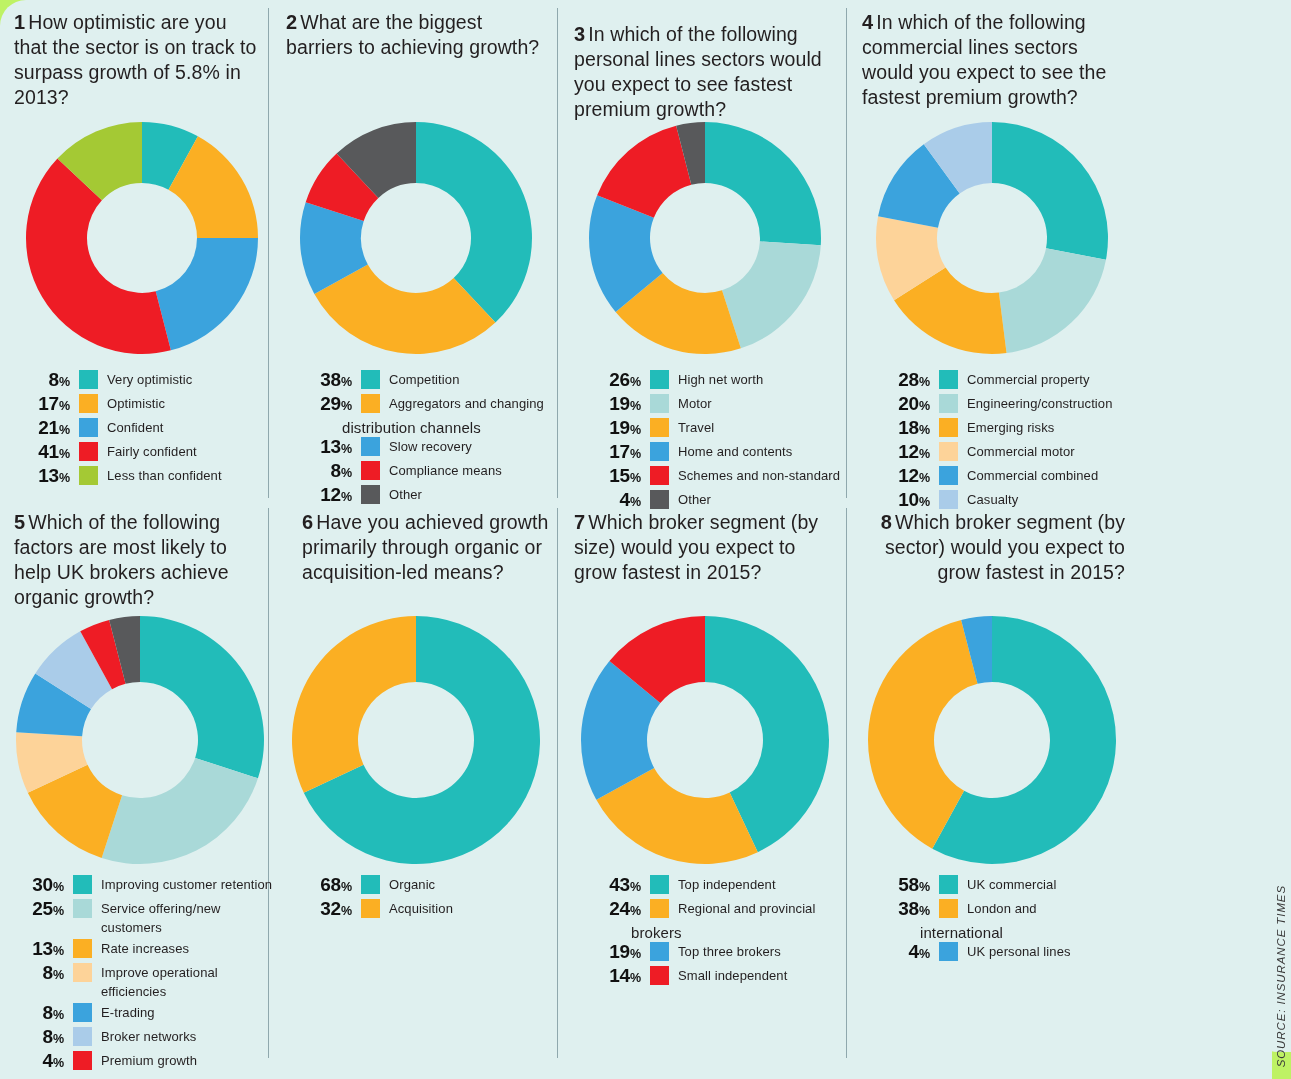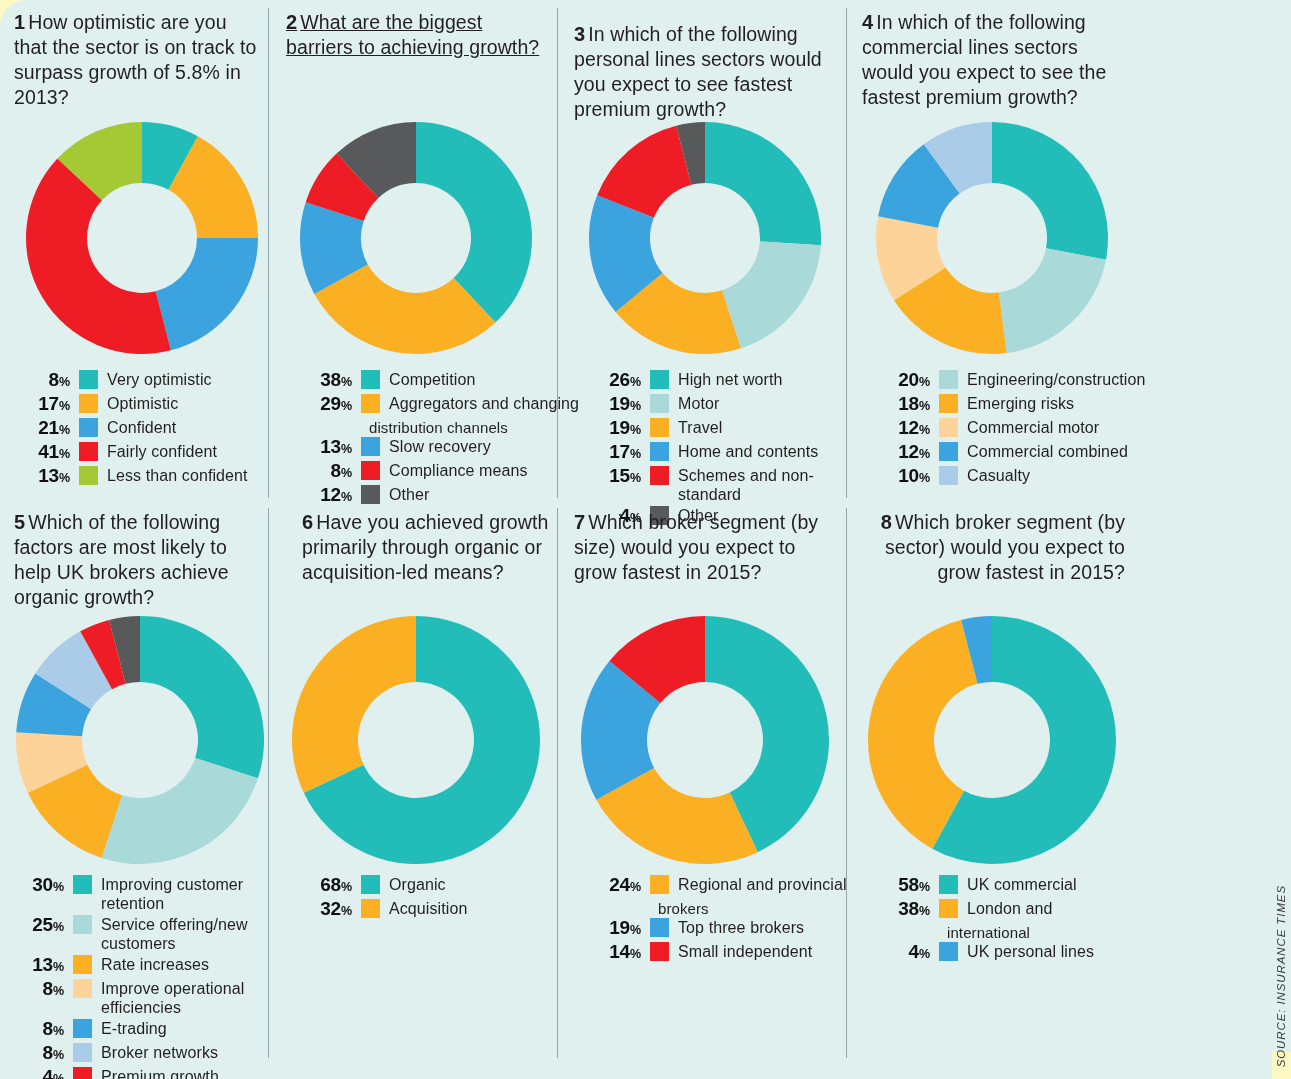--- a/index.html
+++ b/index.html
@@ -5,21 +5,21 @@
   html,body{margin:0;padding:0;}
   body{
     width:1291px;height:1079px;
     background:#ffffff;
     font-family:"Liberation Sans", sans-serif;
     overflow:hidden;
   }
   #sheet{
     position:relative;
     width:1291px;height:1079px;
-    background:#fef9c3;
+    background:#bef264;
   }
   .panel-bg{
     position:absolute;
     left:0;top:0;
     width:1272px;height:1079px;
     background:#dff0ef;
     border-top-left-radius:26px;
     border-bottom-left-radius:0px;
   }
   .panel-bg.right{
@@ -78,31 +78,31 @@
     font-size:12.5px;
     font-weight:bold;
     letter-spacing:0;
   }
   .swatch{
     width:19px;height:19px;
     margin:0 9px 0 9px;
     flex:0 0 auto;
   }
   .legend-label{
-    font-size:16px;
+    font-size:13px;
     line-height:19px;
     color:#231f20;
     flex:1 1 auto;
     letter-spacing:0.1px;
   }
   .legend-cont{
     font-size:15px;
     line-height:19px;
     color:#231f20;
-    margin-left:73px;
+    margin-left:46px;
     letter-spacing:0.1px;
   }
   .source{
     position:absolute;
     right:4px;
     bottom:12px;
     font-size:11.5px;
     font-style:italic;
     letter-spacing:0.9px;
     color:#3a3a3a;
@@ -154,21 +154,21 @@
           <div class="legend-pct"><span>41</span><span class="sign">%</span></div>
           <div class="swatch" style="background: rgb(238, 28, 37);"></div>
           <div class="legend-label">Fairly confident</div>
         </div>
         <div class="legend-row">
           <div class="legend-pct"><span>13</span><span class="sign">%</span></div>
           <div class="swatch" style="background: rgb(164, 201, 52);"></div>
           <div class="legend-label">Less than confident</div>
         </div>
       </div>
-      <div class="cell q-title" style="left: 286px; top: 10px; width: 260px; text-decoration: underline;"><span class="q-num">2</span><span>What are the biggest barriers to achieving growth?</span></div>
+      <div class="cell q-title" style="left: 286px; top: 10px; width: 260px;"><span class="q-num">2</span><span>What are the biggest barriers to achieving growth?</span></div>
       <svg width="238" height="238" viewBox="0 0 238 238" style="position: absolute; left: 297px; top: 119px;">
         <path d="M 119 3 A 116 116 0 0 1 198.40746428772786 203.56036078088374 L 156.65009082607787 159.09327450817764 A 55 55 0 0 0 119 64 Z" fill="#22bcb9"></path>
         <path d="M 198.40746428772786 203.56036078088374 A 116 116 0 0 1 17.34842511491182 174.88342619579896 L 70.8031325975875 145.49645207559433 A 55 55 0 0 0 156.65009082607787 159.09327450817764 Z" fill="#fbaf23"></path>
         <path d="M 17.34842511491182 174.88342619579896 A 116 116 0 0 1 8.677444109762192 83.15402865250607 L 66.69189160376655 102.00406530937788 A 55 55 0 0 0 70.8031325975875 145.49645207559433 Z" fill="#3ba3dd"></path>
         <path d="M 8.677444109762192 83.15402865250607 A 116 116 0 0 1 39.59253571227208 34.43963921911629 L 81.3499091739221 78.90672549182239 A 55 55 0 0 0 66.69189160376655 102.00406530937788 Z" fill="#ee1c25"></path>
         <path d="M 39.59253571227208 34.43963921911629 A 116 116 0 0 1 118.99999999999999 3 L 118.99999999999999 64 A 55 55 0 0 0 81.3499091739221 78.90672549182239 Z" fill="#58595b"></path>
       </svg>
       <div class="cell legend" style="left: 296px; top: 370px; width: 286px;">
         <div class="legend-row">
           <div class="legend-pct"><span>38</span><span class="sign">%</span></div>
@@ -241,20 +241,25 @@
       <div class="cell q-title" style="left: 862px; top: 10px; width: 265px;"><span class="q-num">4</span><span>In which of the following commercial lines sectors would you expect to see the fastest premium growth?</span></div>
       <svg width="238" height="238" viewBox="0 0 238 238" style="position: absolute; left: 873px; top: 119px;">
         <path d="M 119 3 A 116 116 0 0 1 232.94532108452788 140.73623249194407 L 173.02579879007789 129.30597230221485 A 55 55 0 0 0 119 64 Z" fill="#22bcb9"></path>
         <path d="M 232.94532108452788 140.73623249194407 A 116 116 0 0 1 133.53865509345934 234.08530535247942 L 125.89332784603675 173.5663085722963 A 55 55 0 0 0 173.02579879007789 129.30597230221485 Z" fill="#a9d9d8"></path>
         <path d="M 133.53865509345934 234.08530535247942 A 116 116 0 0 1 21.05796064176623 181.15590821756356 L 72.56196409738916 148.4704737238448 A 55 55 0 0 0 125.89332784603675 173.5663085722963 Z" fill="#fbaf23"></path>
         <path d="M 21.05796064176623 181.15590821756356 A 116 116 0 0 1 5.054678915472124 97.26376750805593 L 64.97420120992213 108.69402769778515 A 55 55 0 0 0 72.56196409738916 148.4704737238448 Z" fill="#fdd399"></path>
         <path d="M 5.054678915472124 97.26376750805593 A 116 116 0 0 1 50.816910734073105 25.154028652506113 L 86.67181112391397 74.50406530937789 A 55 55 0 0 0 64.97420120992213 108.69402769778515 Z" fill="#3ba3dd"></path>
         <path d="M 50.816910734073105 25.154028652506113 A 116 116 0 0 1 118.99999999999999 3 L 118.99999999999999 64 A 55 55 0 0 0 86.67181112391397 74.50406530937789 Z" fill="#aacce9"></path>
       </svg>
       <div class="cell legend" style="left: 874px; top: 370px; width: 291px;">
+        <div class="legend-row">
+          <div class="legend-pct"><span>28</span><span class="sign">%</span></div>
+          <div class="swatch" style="background: rgb(34, 188, 185);"></div>
+          <div class="legend-label">Commercial property</div>
+        </div>
         <div class="legend-row">
           <div class="legend-pct"><span>20</span><span class="sign">%</span></div>
           <div class="swatch" style="background: rgb(169, 217, 216);"></div>
           <div class="legend-label">Engineering/construction</div>
         </div>
         <div class="legend-row">
           <div class="legend-pct"><span>18</span><span class="sign">%</span></div>
           <div class="swatch" style="background: rgb(251, 175, 35);"></div>
           <div class="legend-label">Emerging risks</div>
         </div>
@@ -341,20 +346,25 @@
       </div>
       <div class="cell q-title" style="left: 574px; top: 510px; width: 262px;"><span class="q-num">7</span><span>Which broker segment (by size) would you expect to grow fastest in 2015?</span></div>
       <svg width="254" height="254" viewBox="0 0 254 254" style="position: absolute; left: 578px; top: 613px;">
         <path d="M 127.00000000000001 3 A 124 124 0 0 1 179.796632154069 239.19855450578643 L 151.6951989107742 179.47996904302914 A 58 58 0 0 0 127 69 Z" fill="#22bcb9"></path>
         <path d="M 179.796632154069 239.19855450578643 A 124 124 0 0 1 18.33797167456092 186.7374555886127 L 76.17421255745592 154.94171309789948 A 58 58 0 0 0 151.6951989107742 179.47996904302914 Z" fill="#fbaf23"></path>
         <path d="M 18.33797167456092 186.7374555886127 A 124 124 0 0 1 31.456357895802157 47.959425271162445 L 82.31023191900424 90.02940859457598 A 58 58 0 0 0 76.17421255745592 154.94171309789948 Z" fill="#3ba3dd"></path>
         <path d="M 31.456357895802157 47.959425271162445 A 124 124 0 0 1 126.99999999999997 3 L 126.99999999999999 69 A 58 58 0 0 0 82.31023191900424 90.02940859457598 Z" fill="#ee1c25"></path>
       </svg>
       <div class="cell legend" style="left: 585px; top: 875px; width: 288px;">
         <div class="legend-row">
+          <div class="legend-pct"><span>43</span><span class="sign">%</span></div>
+          <div class="swatch" style="background: rgb(34, 188, 185);"></div>
+          <div class="legend-label">Top independent</div>
+        </div>
+        <div class="legend-row">
           <div class="legend-pct"><span>24</span><span class="sign">%</span></div>
           <div class="swatch" style="background: rgb(251, 175, 35);"></div>
           <div class="legend-label">Regional and provincial</div>
         </div>
         <div class="legend-cont">brokers</div>
         <div class="legend-row">
           <div class="legend-pct"><span>19</span><span class="sign">%</span></div>
           <div class="swatch" style="background: rgb(59, 163, 221);"></div>
           <div class="legend-label">Top three brokers</div>
         </div>

